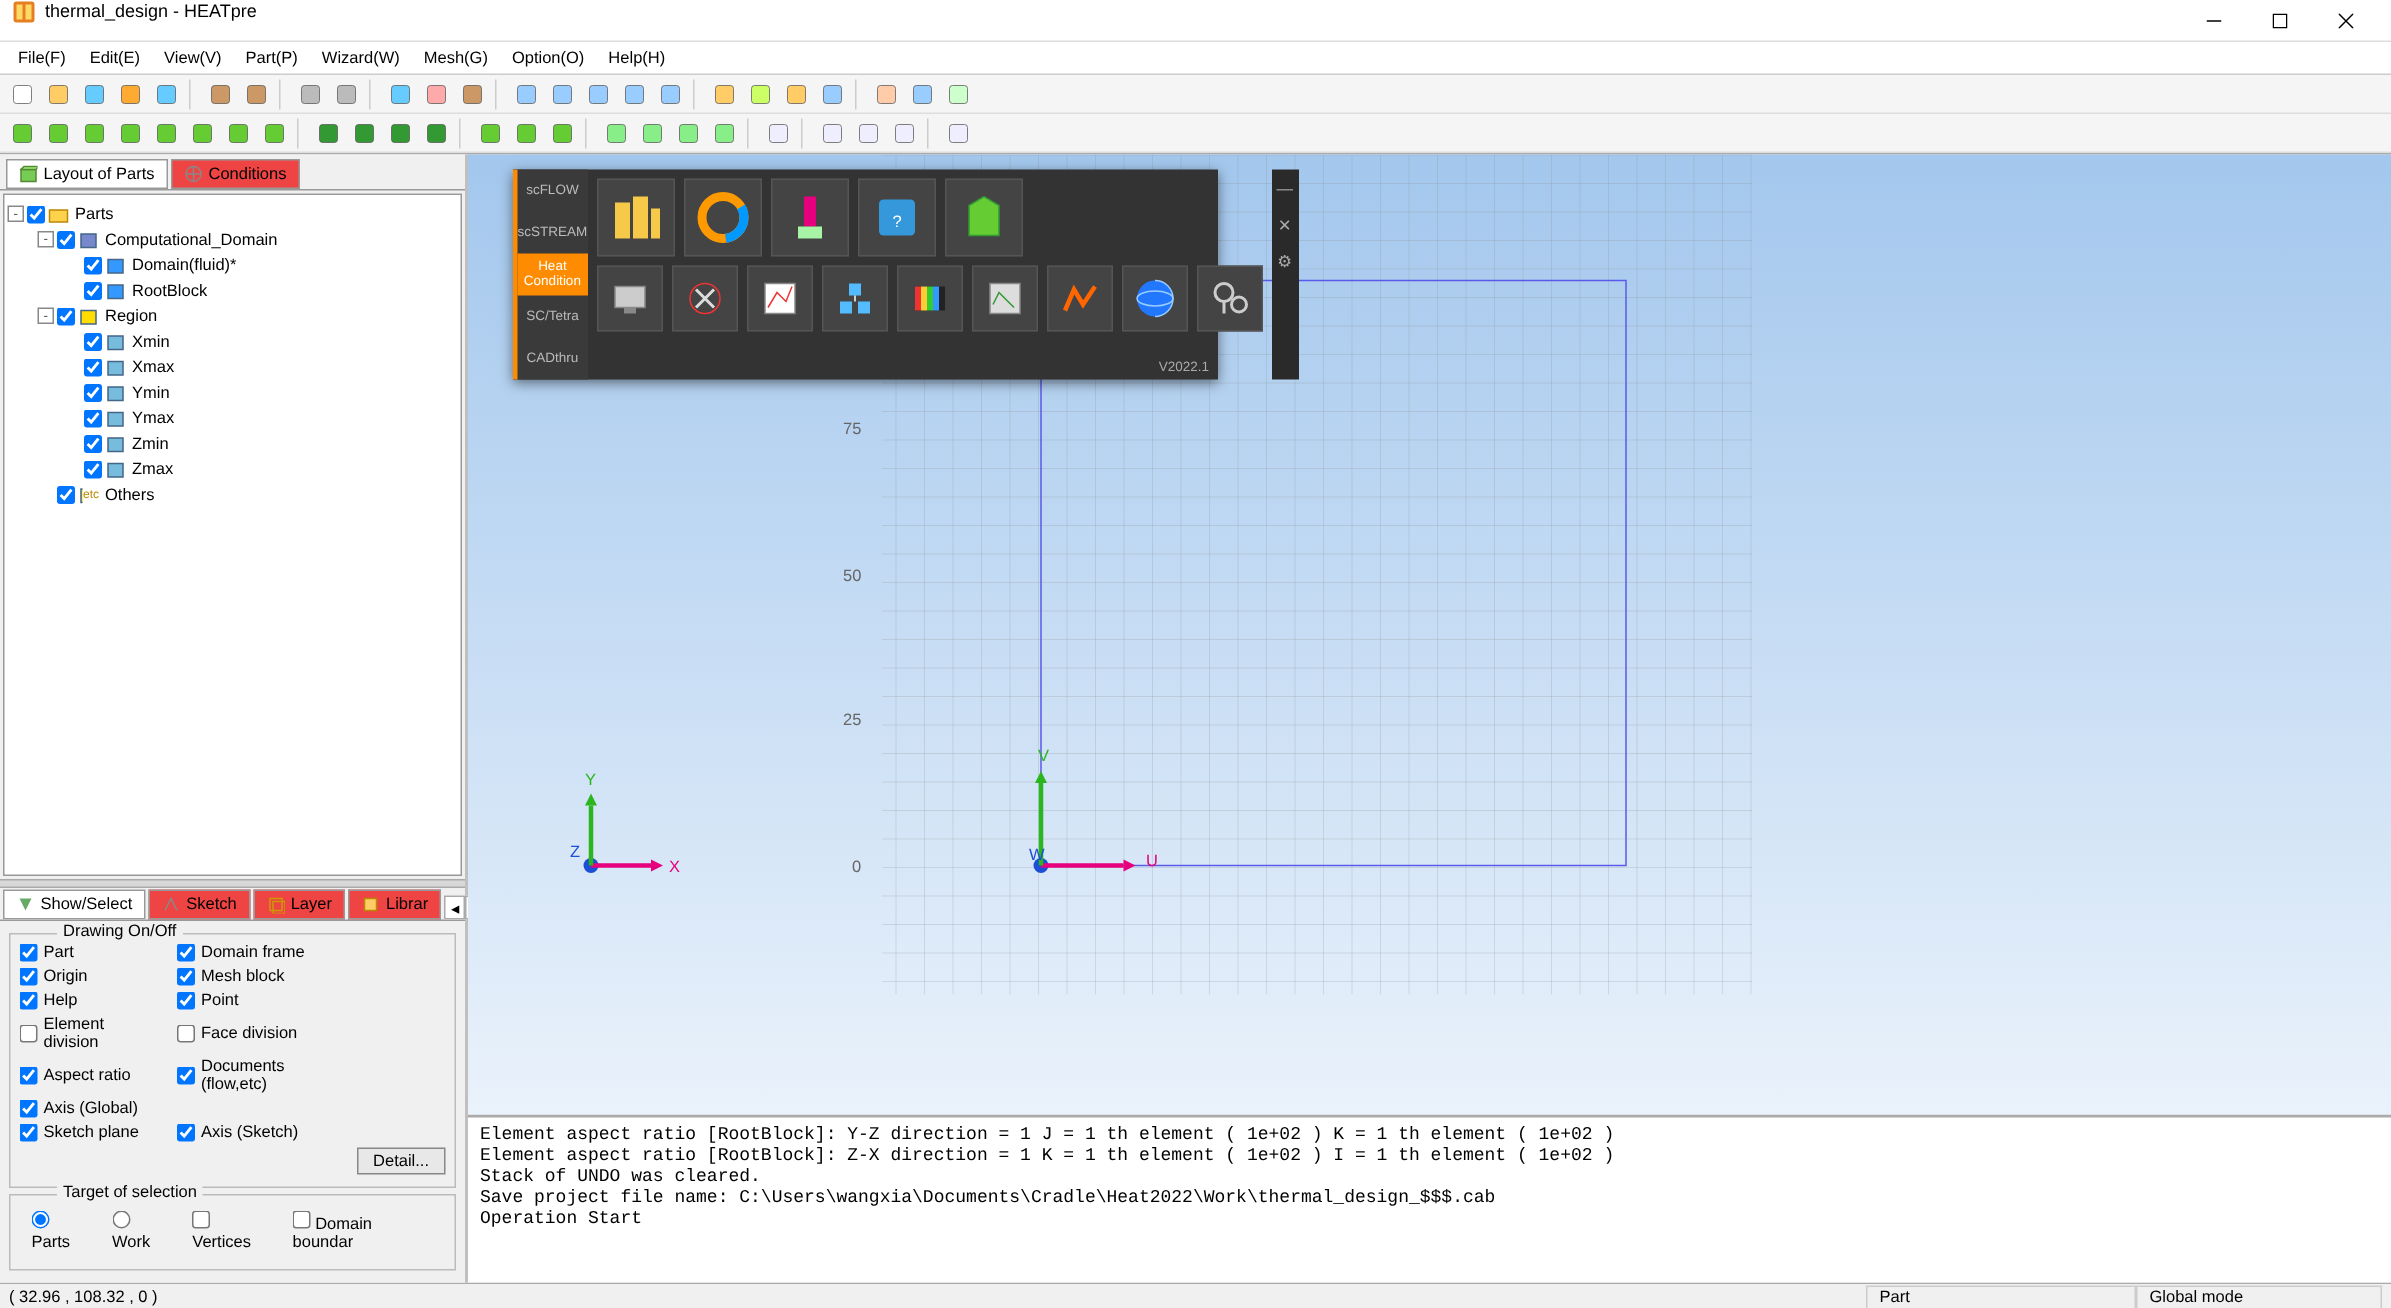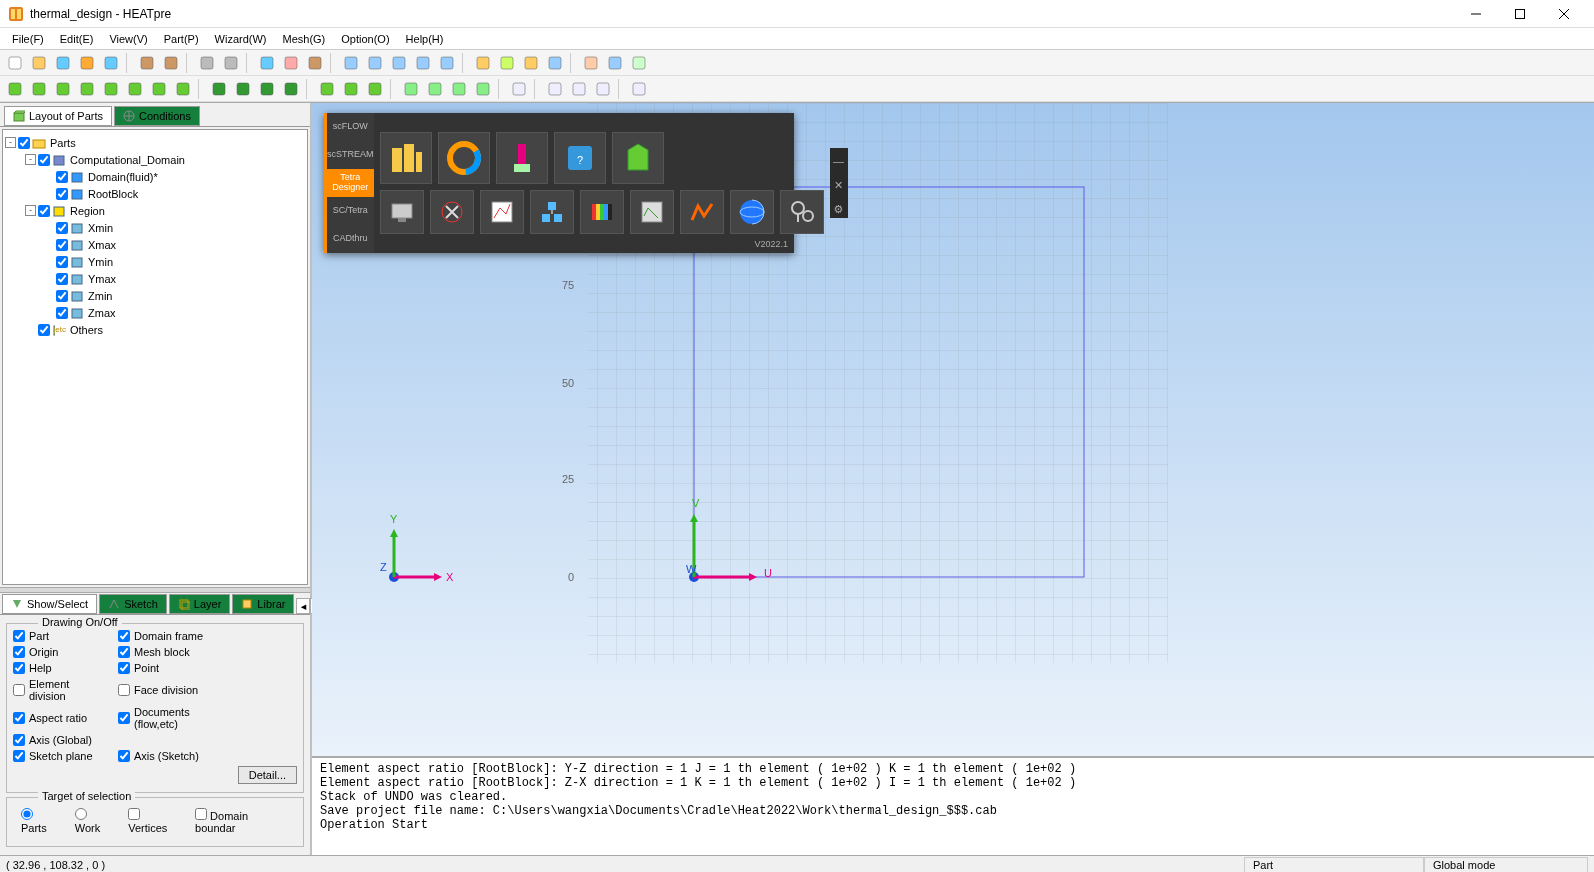--- a/index.html
+++ b/index.html
@@ -1,19 +1,19 @@
 <!DOCTYPE html>
 <html><head>
 <meta charset="utf-8">
 <style>
 * { margin: 0; padding: 0; box-sizing: border-box; font-family: "Segoe UI", Tahoma, sans-serif; font-size: 11px; }
 html, body { width: 1594px; height: 872px; overflow: hidden; background: #f0f0f0; }
 
 
-.titlebar { height: 28px; background: #fff; display: flex; align-items: center; padding: 0 8px; border-bottom: 1px solid #ddd; }
+.titlebar { height: 28px; background: #fff; display: flex; align-items: flex-start; padding: 0 8px; border-bottom: 1px solid #ddd; }
 .titlebar .icon { width: 16px; height: 16px; margin-right: 6px; }
 .titlebar .title { flex: 1; color: #000; font-size: 12px; }
 .titlebar .wbtns { display: flex; gap: 0; }
 .titlebar .wbtn { width: 44px; height: 28px; display: flex; align-items: center; justify-content: center; cursor: default; }
 
 
 .menubar { height: 22px; background: #fff; display: flex; align-items: center; padding: 0 4px; border-bottom: 1px solid #ccc; }
 .menubar .mitem { padding: 2px 8px; cursor: default; }
 
 
@@ -22,21 +22,21 @@
 .tbtn { width: 22px; height: 22px; display: flex; align-items: center; justify-content: center; border: 1px solid transparent; cursor: default; }
 .tsep { width: 6px; height: 20px; border-left: 1px solid #ccc; margin: 0 2px; }
 
 
 .mainrow { display: flex; height: calc(872px - 28px - 22px - 52px - 18px); }
 .left-panel { width: 312px; background: #f0f0f0; border-right: 2px solid #c0c0c0; display: flex; flex-direction: column; }
 
 
 .tabbar { height: 24px; display: flex; align-items: end; padding: 2px 4px 0 4px; background: #f0f0f0; border-bottom: 1px solid #999; }
 .tab { padding: 3px 8px; border: 1px solid #999; background: #fff; margin-right: 2px; cursor: default; display: flex; align-items: center; gap: 4px; }
-.tab.inactive { background: #15803d; }
+.tab.inactive { background: #ef4444; }
 .tab .ticon { width: 12px; height: 12px; }
 .tab-nav { margin-left: auto; display: flex; }
 .tab-nav .arrow { width: 14px; height: 16px; border: 1px solid #aaa; background: #fff; display:flex; align-items: center; justify-content:center;}
 
 
 .tree { flex: 1; background: #fff; border: 1px solid #999; margin: 2px; overflow: auto; padding: 4px 2px; }
 .tnode { display: flex; align-items: center; height: 17px; gap: 2px; white-space: nowrap; }
 .texp { width: 11px; height: 11px; border: 1px solid #888; background: #fff; display:flex; align-items:center; justify-content:center; font-size: 9px; line-height: 1; color:#555; cursor:default;}
 .tchk { width: 12px; height: 12px; }
 .ticon-node { width: 14px; height: 14px; display:inline-flex; align-items:center; justify-content:center;}
@@ -55,34 +55,34 @@
 .optitem { display: flex; align-items: center; gap: 4px; width: 95px; }
 .chk, .rdo { width: 12px; height: 12px; }
 .radio-row { display:flex; gap: 30px; padding: 4px 8px;}
 .btn { border: 1px solid #888; background: #e8e8e8; padding: 2px 10px; cursor:default; }
 
 
 .viewport { flex:1; position: relative; background: linear-gradient(180deg, #a3c7ed 0%, #eaf2fb 100%); overflow:hidden; }
 .gridsvg { position:absolute; top:0; left:0; }
 
 
-.launcher { position: absolute; top: 10px; left: 12px; width: 470px; background: #333; color: #ccc; font-size: 10px; display:flex; box-shadow: 0 2px 8px rgba(0,0,0,.5); align-items: center;}
+.launcher { position: absolute; top: 10px; left: 30px; width: 470px; background: #333; color: #ccc; font-size: 10px; display:flex; box-shadow: 0 2px 8px rgba(0,0,0,.5);}
 .launcher .ltabs { width: 72px; background: #3a3a3a; display:flex; flex-direction: column; border-left: 3px solid #ff8c00;}
 .launcher .ltab { height: 28px; display:flex; align-items:center; justify-content:center; text-align:center; font-size:9px; color:#bbb; cursor:default; line-height:1.1;}
 .launcher .ltab.active { background: #ff8c00; color: #fff; }
 .launcher .grid { flex:1; display:flex; flex-direction:column; padding: 6px; gap:6px;}
 .launcher .lrow { display:flex; gap:6px;}
 .launcher .lbtn { width: 44px; height: 44px; background: #444; border:1px solid #555; display:flex; align-items:center; justify-content:center;}
 .launcher .lbtn.big { width: 52px; height: 52px; }
 .launcher .side { width: 28px; background: #2a2a2a; display:flex; flex-direction:column; align-items:center; padding-top:4px; gap:6px;}
 .launcher .sidebtn { width:18px; height: 18px; color:#aaa; display:flex; align-items:center; justify-content:center; cursor:default;}
 .launcher .ver { position:absolute; right: 6px; bottom: 4px; font-size: 9px; color: #aaa;}
 
 
-.console { height: 99px; background: #fff; border-top: 2px solid #aaa; font-family: "Courier New", monospace; font-size: 12px; padding: 4px 8px; overflow:auto; white-space: pre; }
+.console { height: 112px; background: #fff; border-top: 2px solid #aaa; font-family: "Courier New", monospace; font-size: 12px; padding: 4px 8px; overflow:auto; white-space: pre; }
 
 
 .statusbar { height: 18px; background: #f0f0f0; border-top: 1px solid #aaa; display:flex; align-items:center; padding: 0 6px; font-size: 11px;}
 .statusbar .cell { border:1px solid #ccc; padding: 0 8px; height: 16px; display:flex; align-items:center;}
 .statusbar .spacer { flex:1; }
 </style>
 </head>
 <body>
 
 <div class="titlebar">
@@ -685,21 +685,21 @@
           <text x="70" y="0" fill="#e6007e" font-size="13">U</text>
           <text x="-2" y="-70" fill="#2bb51f" font-size="13">V</text>
           <text x="-8" y="-4" fill="#1b4fd8" font-size="12">W</text>
         </g>
       </svg>
 
       <div class="launcher">
         <div class="ltabs" id="ltabs">
             <div class="ltab">scFLOW</div>
             <div class="ltab">scSTREAM</div>
-            <div class="ltab active">Tetra Designer</div>
+            <div class="ltab active">Heat Condition</div>
             <div class="ltab">SC/Tetra</div>
             <div class="ltab">CADthru</div>
           </div>
         <div class="grid">
           <div class="lrow" id="lrow1">
               <div class="lbtn big">
                 <svg width="36" height="36">
                   <rect x="4" y="8" width="10" height="24" fill="#f7c948"></rect>
                   <rect x="16" y="4" width="10" height="28" fill="#f7c948"></rect>
                   <rect x="28" y="12" width="6" height="20" fill="#f7c948"></rect>

